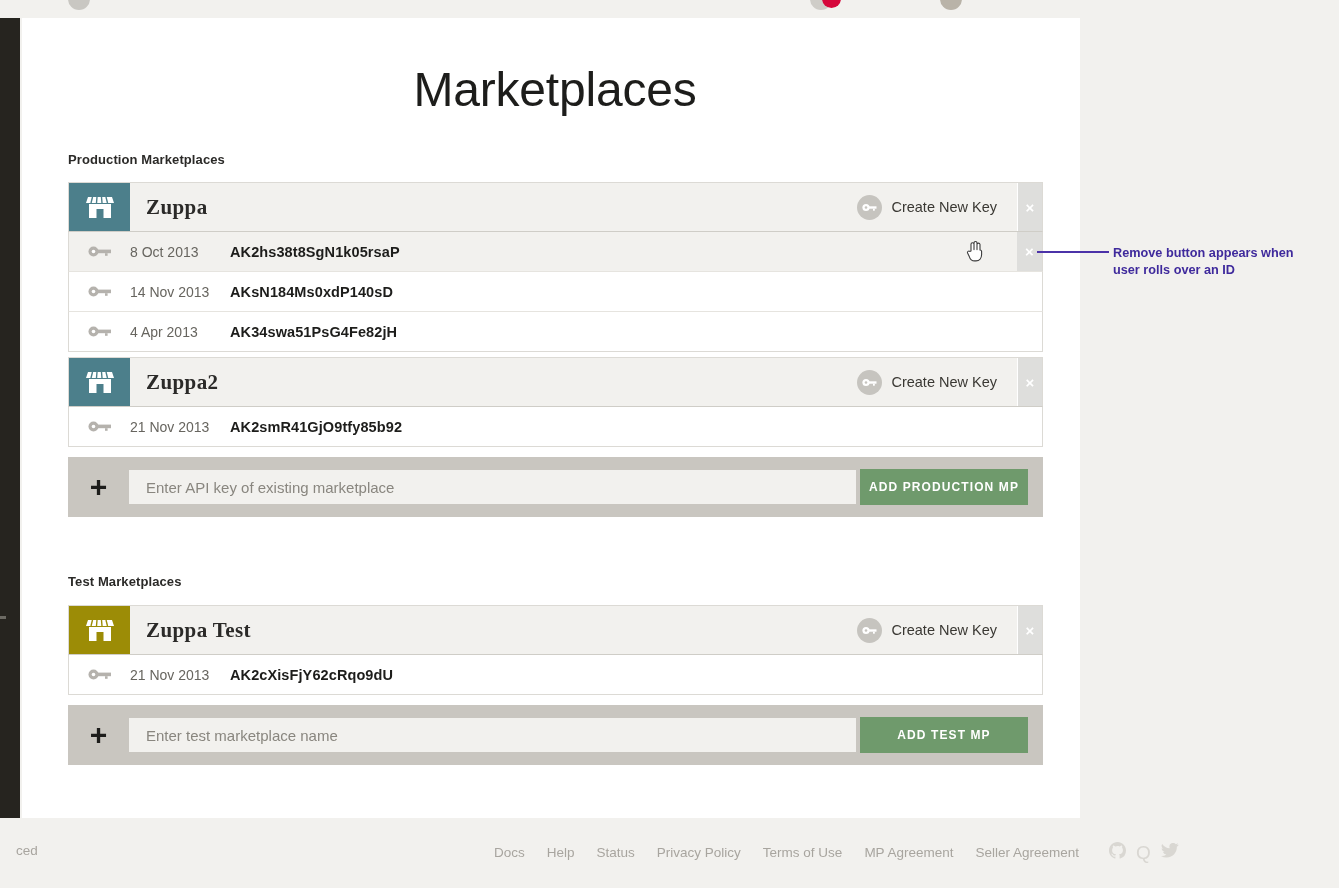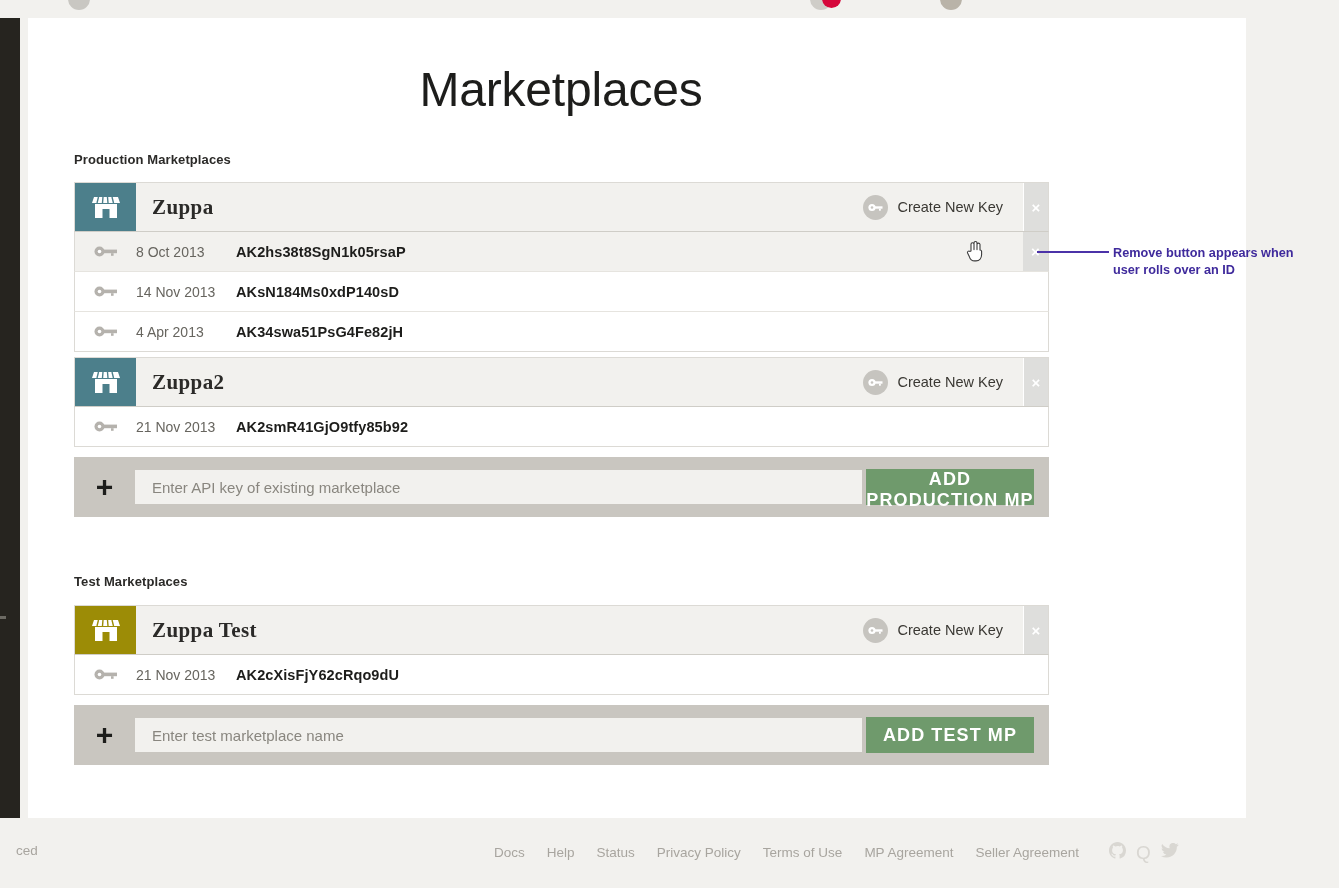--- a/index.html
+++ b/index.html
@@ -45,22 +45,22 @@
   .topbar-icon.i3 { left: 920px; background: #b9b3a8; }
   .topbar-badge {
     position: absolute; left: 802px; top: -11px;
     width: 19px; height: 19px;
     border-radius: 50%;
     background: #d6083b;
   }
 
   
   .card {
-    position: absolute; left: 28px; top: 18px;
-    width: 1218px; height: 800px;
+    position: absolute; left: 22px; top: 18px;
+    width: 1058px; height: 800px;
     background: #ffffff;
   }
 
   .page-title {
     position: absolute; left: 0; top: 44px;
     width: 1066px;
     text-align: center;
     font-size: 48px;
     font-weight: 300;
     color: #1d1d1b;
@@ -204,21 +204,21 @@
   .add-input::placeholder { color: #89867f; }
   .add-submit {
     width: 168px; flex: 0 0 168px;
     height: 36px;
     margin-left: 4px;
     margin-right: 15px;
     background: #6f9a6c;
     border: none;
     color: #ffffff;
     font-family: "Liberation Sans", sans-serif;
-    font-size: 18px;
+    font-size: 12px;
     font-weight: bold;
     letter-spacing: 1.1px;
     cursor: pointer;
   }
 
   
   .anno-line {
     position: absolute;
     left: 1037px; top: 251px;
     width: 72px; height: 2px;

